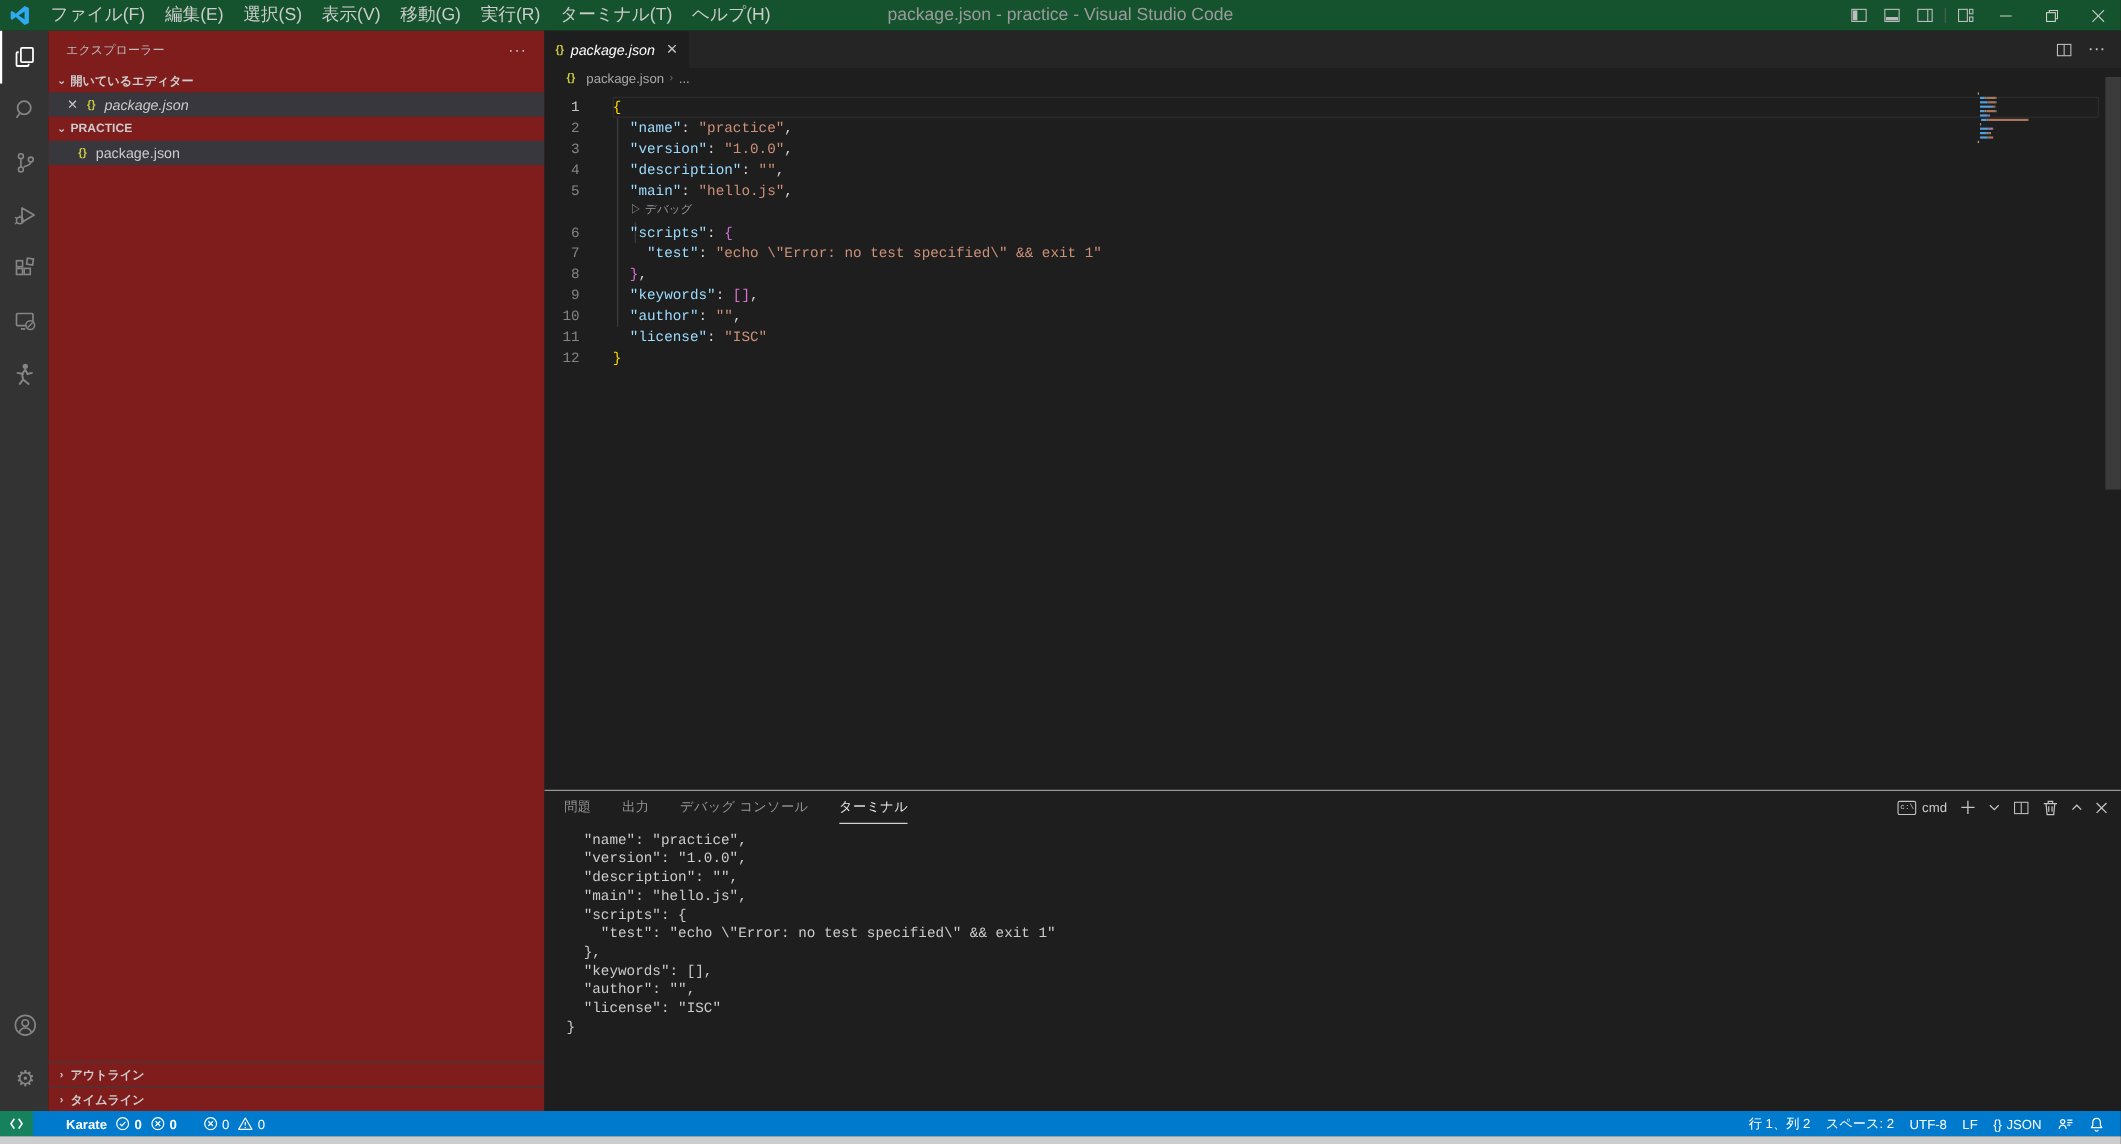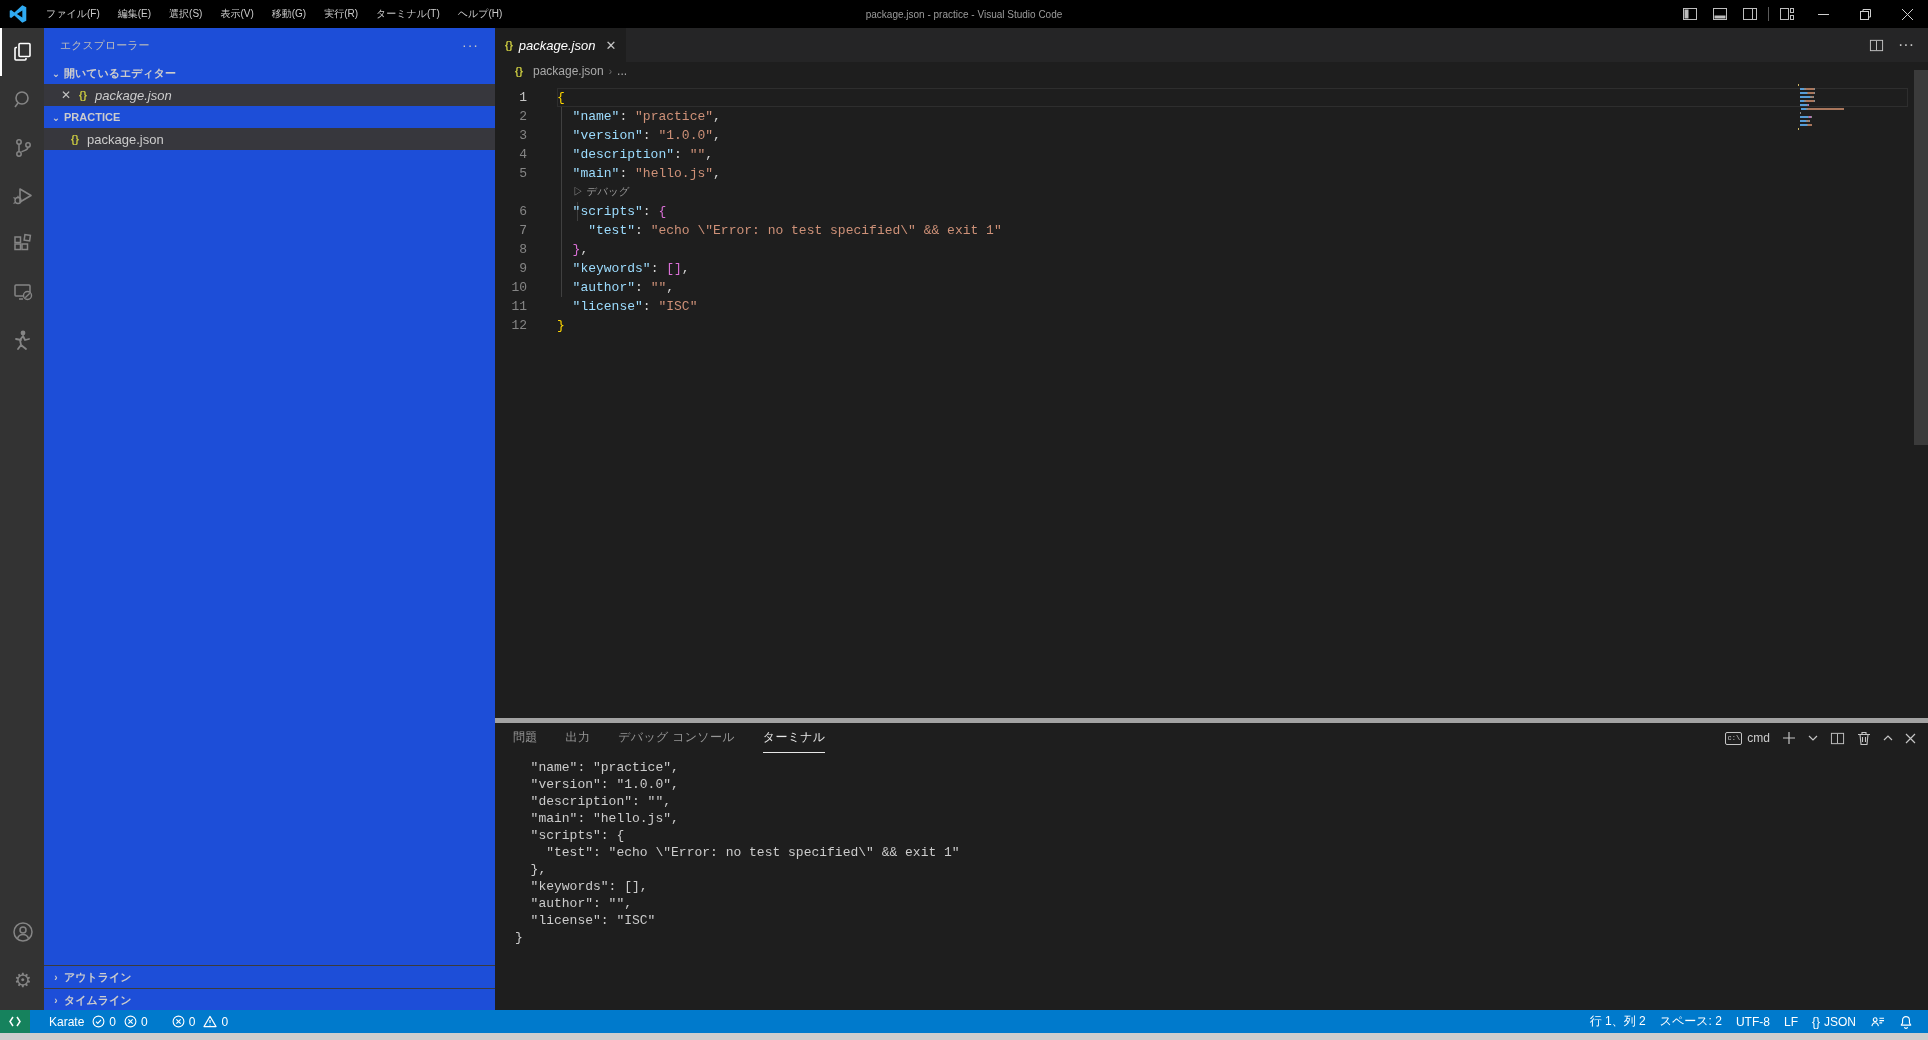--- a/index.html
+++ b/index.html
@@ -1,41 +1,41 @@
 <!DOCTYPE html>
 <html><head>
 <meta charset="utf-8">
 <style>
   * { margin:0; padding:0; box-sizing:border-box; }
   html,body { width:1928px; height:1040px; overflow:hidden; background:#1e1e1e;
               font-family:"Liberation Sans","DejaVu Sans",sans-serif; }
   .abs { position:absolute; }
 
   
-  .titlebar { left:0; top:0; width:1928px; height:28px; background:#000000;
-              display:flex; align-items:center; color:#cccccc; font-size:10px; }
+  .titlebar { left:0; top:0; width:1928px; height:28px; background:#14532d;
+              display:flex; align-items:center; color:#cccccc; font-size:16px; }
   .vscode-logo { width:18px; height:18px; margin:0 10px 0 9px; flex:0 0 auto; }
   .menubar { display:flex; }
   .menubar span { padding:0 9px; line-height:28px; cursor:default; }
   .win-title { position:absolute; left:0; right:0; text-align:center; color:#9b9b9b; pointer-events:none; }
   .tb-right { margin-left:auto; display:flex; align-items:center; height:28px; z-index:2; }
   .tb-right .lay { width:30px; height:28px; display:flex; align-items:center; justify-content:center; color:#bdbdbd; }
   .tb-sep { width:1px; height:14px; background:#5a5a5a; margin:0 3px; }
   .winbtn { width:42px; height:28px; display:flex; align-items:center; justify-content:center; color:#cfcfcf; }
 
   
   .activitybar { left:0; top:28px; width:44px; height:982px; background:#333333; }
   .act-item { width:44px; height:48px; display:flex; align-items:center; justify-content:center;
               color:#858585; border-left:2px solid transparent; }
   .act-item.active { color:#ffffff; border-left:2px solid #ffffff; }
   .act-bottom { position:absolute; bottom:6px; left:0; width:44px; }
   .gear-glyph { font-size:20px; line-height:20px; font-family:"DejaVu Sans",sans-serif; }
 
   
-  .sidebar { left:44px; top:28px; width:451px; height:982px; background:#1d4ed8; color:#cccccc; }
+  .sidebar { left:44px; top:28px; width:451px; height:982px; background:#7f1d1d; color:#cccccc; }
   .sb-header { height:34px; display:flex; align-items:center; padding:0 16px; font-size:11px; color:#bbbbbb; }
   .sb-dots { margin-left:auto; color:#c5c5c5; font-size:14px; letter-spacing:1px; }
   .sb-section { height:22px; display:flex; align-items:center; font-size:11px; font-weight:bold;
                 color:#cccccc; padding-left:4px; }
   .sb-chev { width:16px; text-align:center; font-size:10px; color:#cccccc; }
   .sb-row { height:22px; display:flex; align-items:center; font-size:13px; color:#cccccc; }
   .sb-row.selected { background:#37373d; }
   .sb-close { width:16px; margin-left:14px; text-align:center; color:#c5c5c5; font-size:12px; }
   .fi { font-weight:bold; font-size:10px; color:#cbcb41; width:18px; text-align:center; flex:0 0 auto; }
   .italic { font-style:italic; }
@@ -70,21 +70,21 @@
   .codelens { height:19px; line-height:17px; font-family:"Liberation Sans",sans-serif; font-size:10.5px;
               color:#999999; padding-left:78px; }
   .guide { position:absolute; width:1px; background:#404040; }
   .minimap { position:absolute; right:68px; top:56px; width:62px; }
   .mm-line { height:2px; margin-bottom:2px; display:flex; }
   .mm-seg { height:2px; }
   .ed-scrollbar { position:absolute; right:0; top:42px; width:14px; height:375px; background:rgba(121,121,121,0.32); }
 
   
   .panel { position:absolute; left:0; top:690px; width:100%; height:292px; background:#1e1e1e;
-           border-top:5px solid #a3a3a3; }
+           border-top:1px solid #a3a3a3; }
   .panel-head { height:30px; display:flex; align-items:center; padding:0 12px 0 18px; }
   .ptab { font-size:12px; color:#969696; margin-right:28px; height:30px; display:flex; align-items:center;
           border-bottom:1px solid transparent; letter-spacing:0.3px; }
   .ptab.active { color:#e7e7e7; border-bottom:1px solid #e7e7e7; }
   .panel-actions { margin-left:auto; display:flex; align-items:center; gap:12px; color:#c5c5c5; }
   .cmdbox { display:flex; align-items:center; gap:5px; font-size:12px; color:#cccccc; }
   .cmd-ic { width:17px; height:13px; border:1px solid #c5c5c5; border-radius:2px; font-size:7px;
             line-height:11px; text-align:center; color:#c5c5c5; font-family:"Liberation Mono",monospace; }
   .terminal { position:absolute; left:0; top:30px; right:14px; bottom:0; padding:6px 0 0 20px;
               font-family:"Liberation Mono","DejaVu Sans Mono",monospace; font-size:13px; line-height:17px;
@@ -468,21 +468,21 @@
     <div class="terminal" id="terminal"><div>  "name": "practice",</div><div>  "version": "1.0.0",</div><div>  "description": "",</div><div>  "main": "hello.js",</div><div>  "scripts": {</div><div>    "test": "echo \"Error: no test specified\" &amp;&amp; exit 1"</div><div>  },</div><div>  "keywords": [],</div><div>  "author": "",</div><div>  "license": "ISC"</div><div>}</div><div>&nbsp;</div><div>&nbsp;</div><div>&nbsp;</div><div>&nbsp;</div><div><span>C:</span><span class="redact"></span><span>\practice&gt;</span><span class="cursor-block"></span></div></div>
   </div>
 </div>
 
 <div class="abs statusbar">
   <div class="st-item st-remote">
     <svg width="14" height="13" viewBox="0 0 14 13">
         <path d="M5 2 2 6.5 5 11M9 2l3 4.5L9 11" fill="none" stroke="#ffffff" stroke-width="1.5"></path>
       </svg>
   </div>
-  <div class="st-item" style="margin-left:12px;">
+  <div class="st-item" style="margin-left:23px;font-weight:bold;">
     <span>Karate</span>
     <span class="st-ico" style="margin-left:4px;">
       <svg width="13" height="13" viewBox="0 0 14 14">
           <circle cx="7" cy="7" r="5.8" fill="none" stroke="#ffffff" stroke-width="1.2"></circle>
           <path d="M4.3 7.2l1.9 1.9 3.5-3.9" fill="none" stroke="#ffffff" stroke-width="1.2"></path>
         </svg>
       </span>
     <span>0</span>
     <span class="st-ico" style="margin-left:4px;">
       <svg width="13" height="13" viewBox="0 0 14 14">

